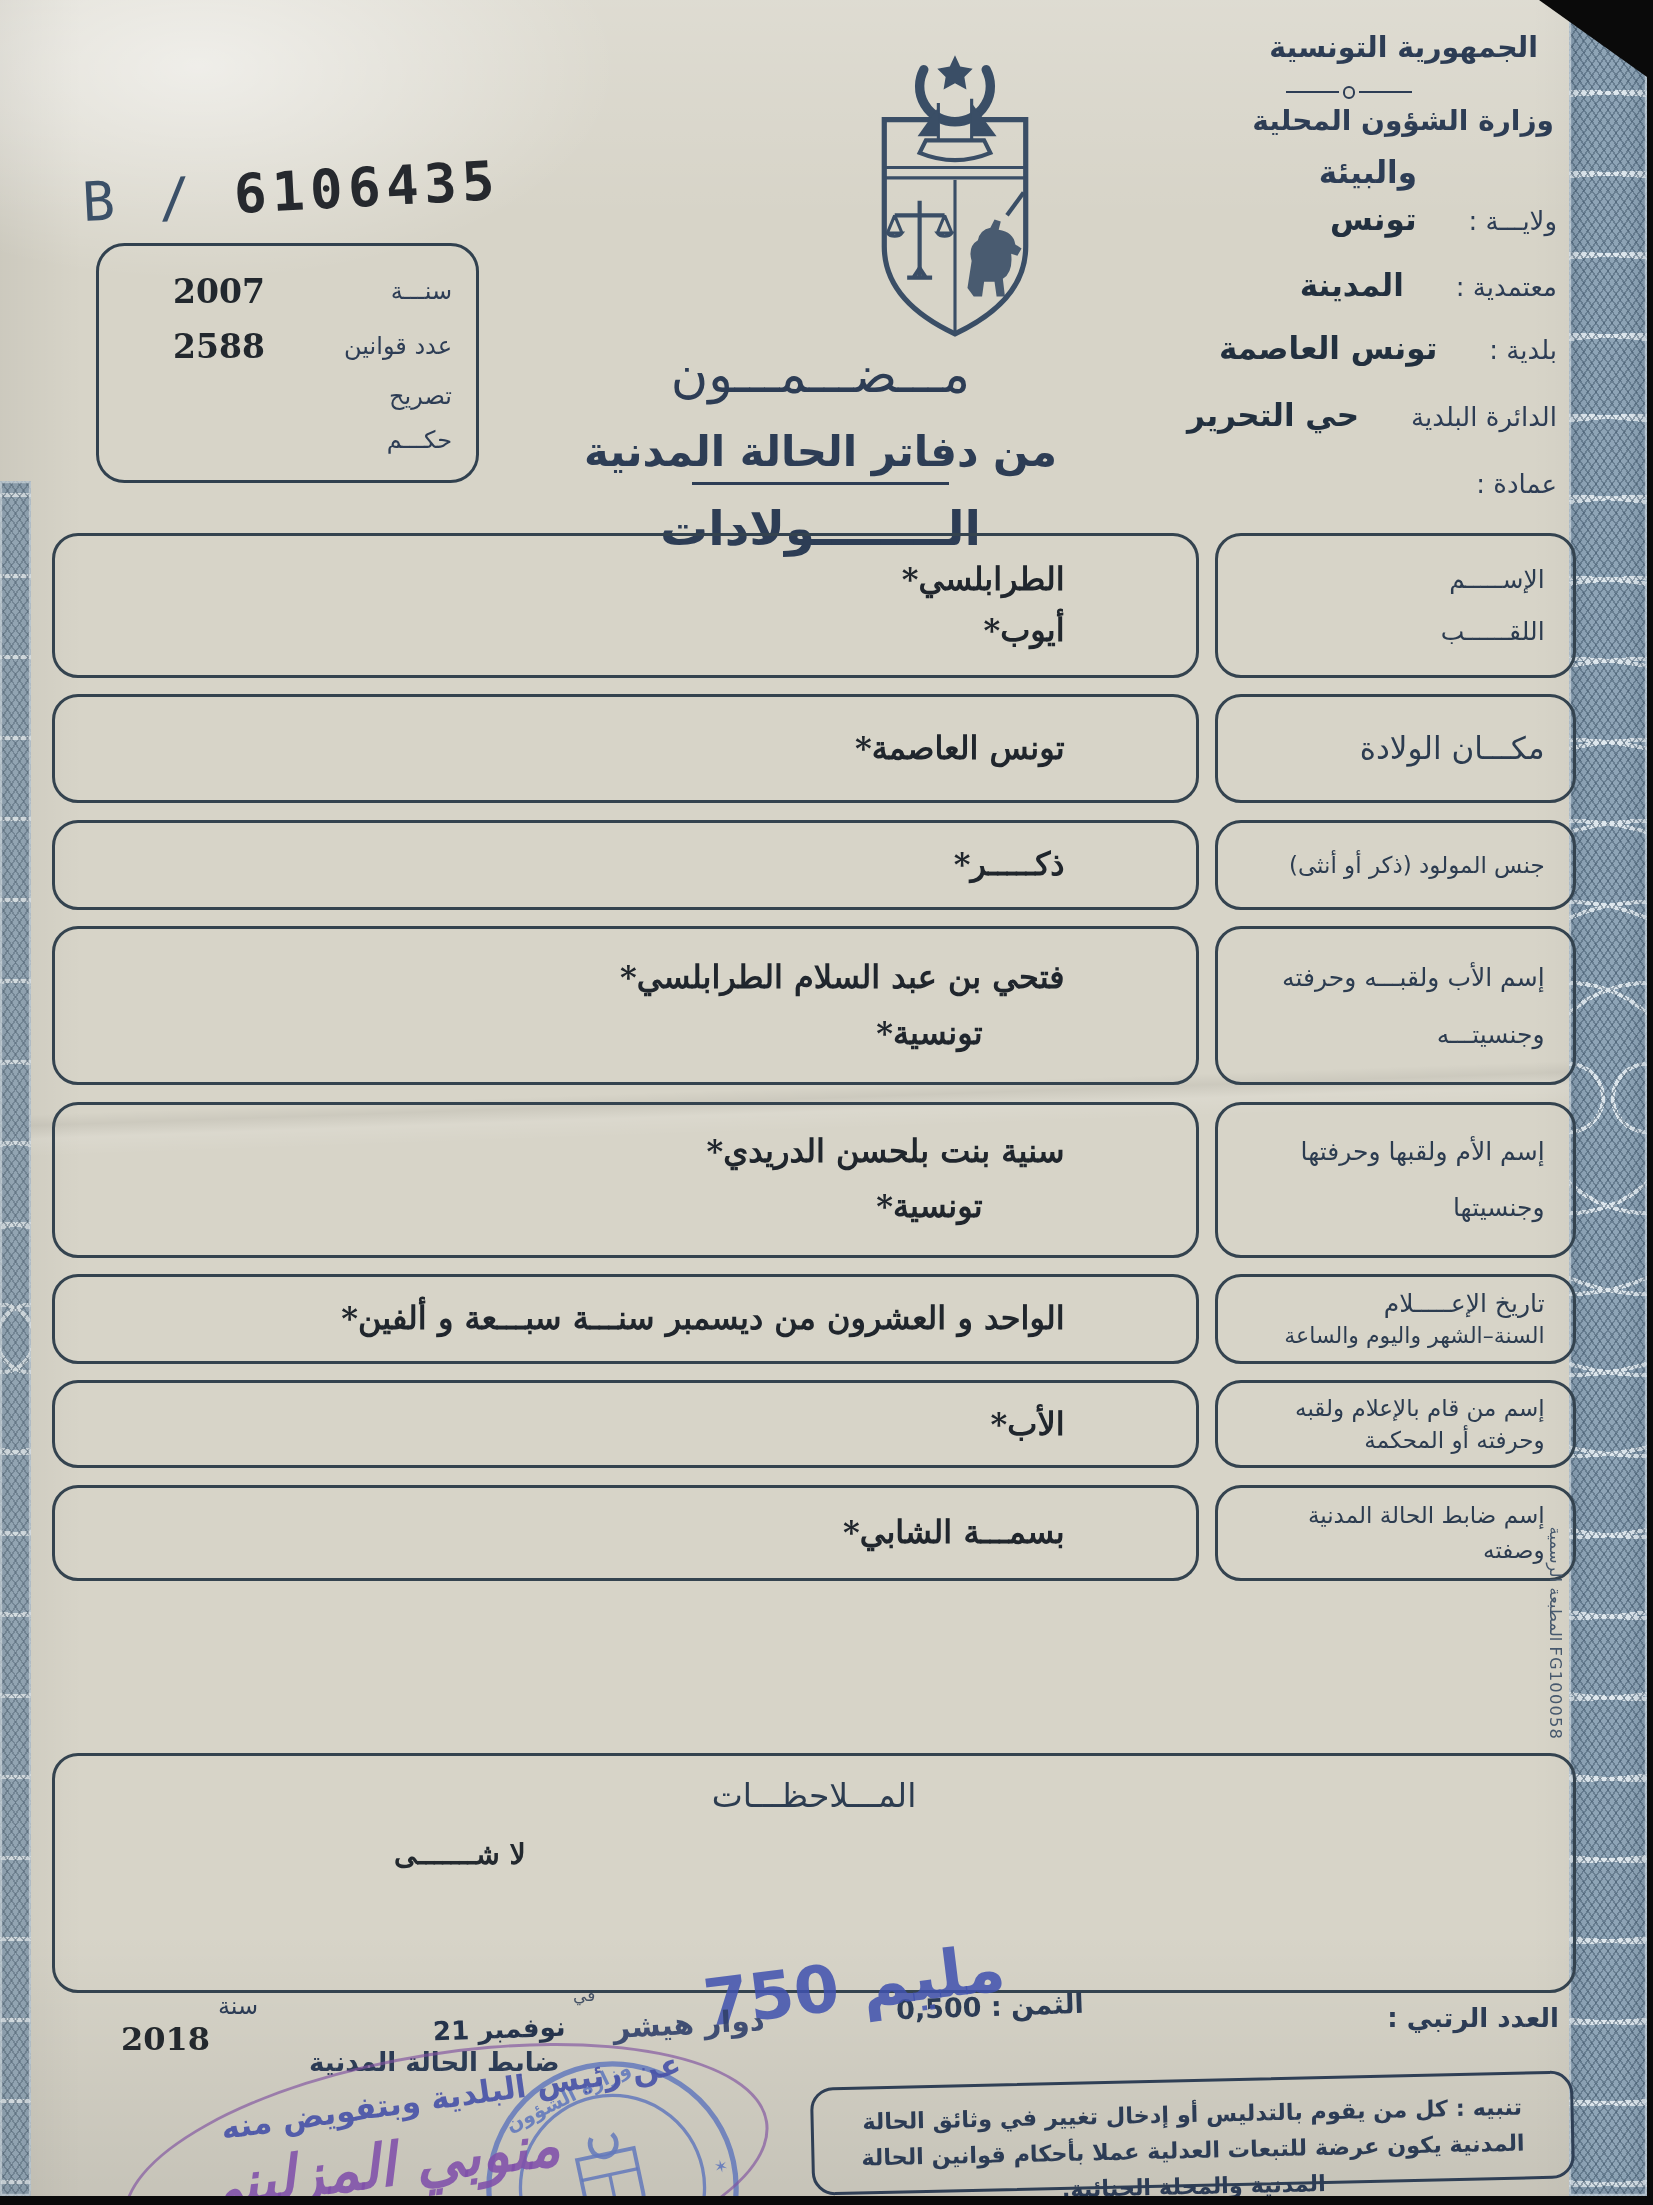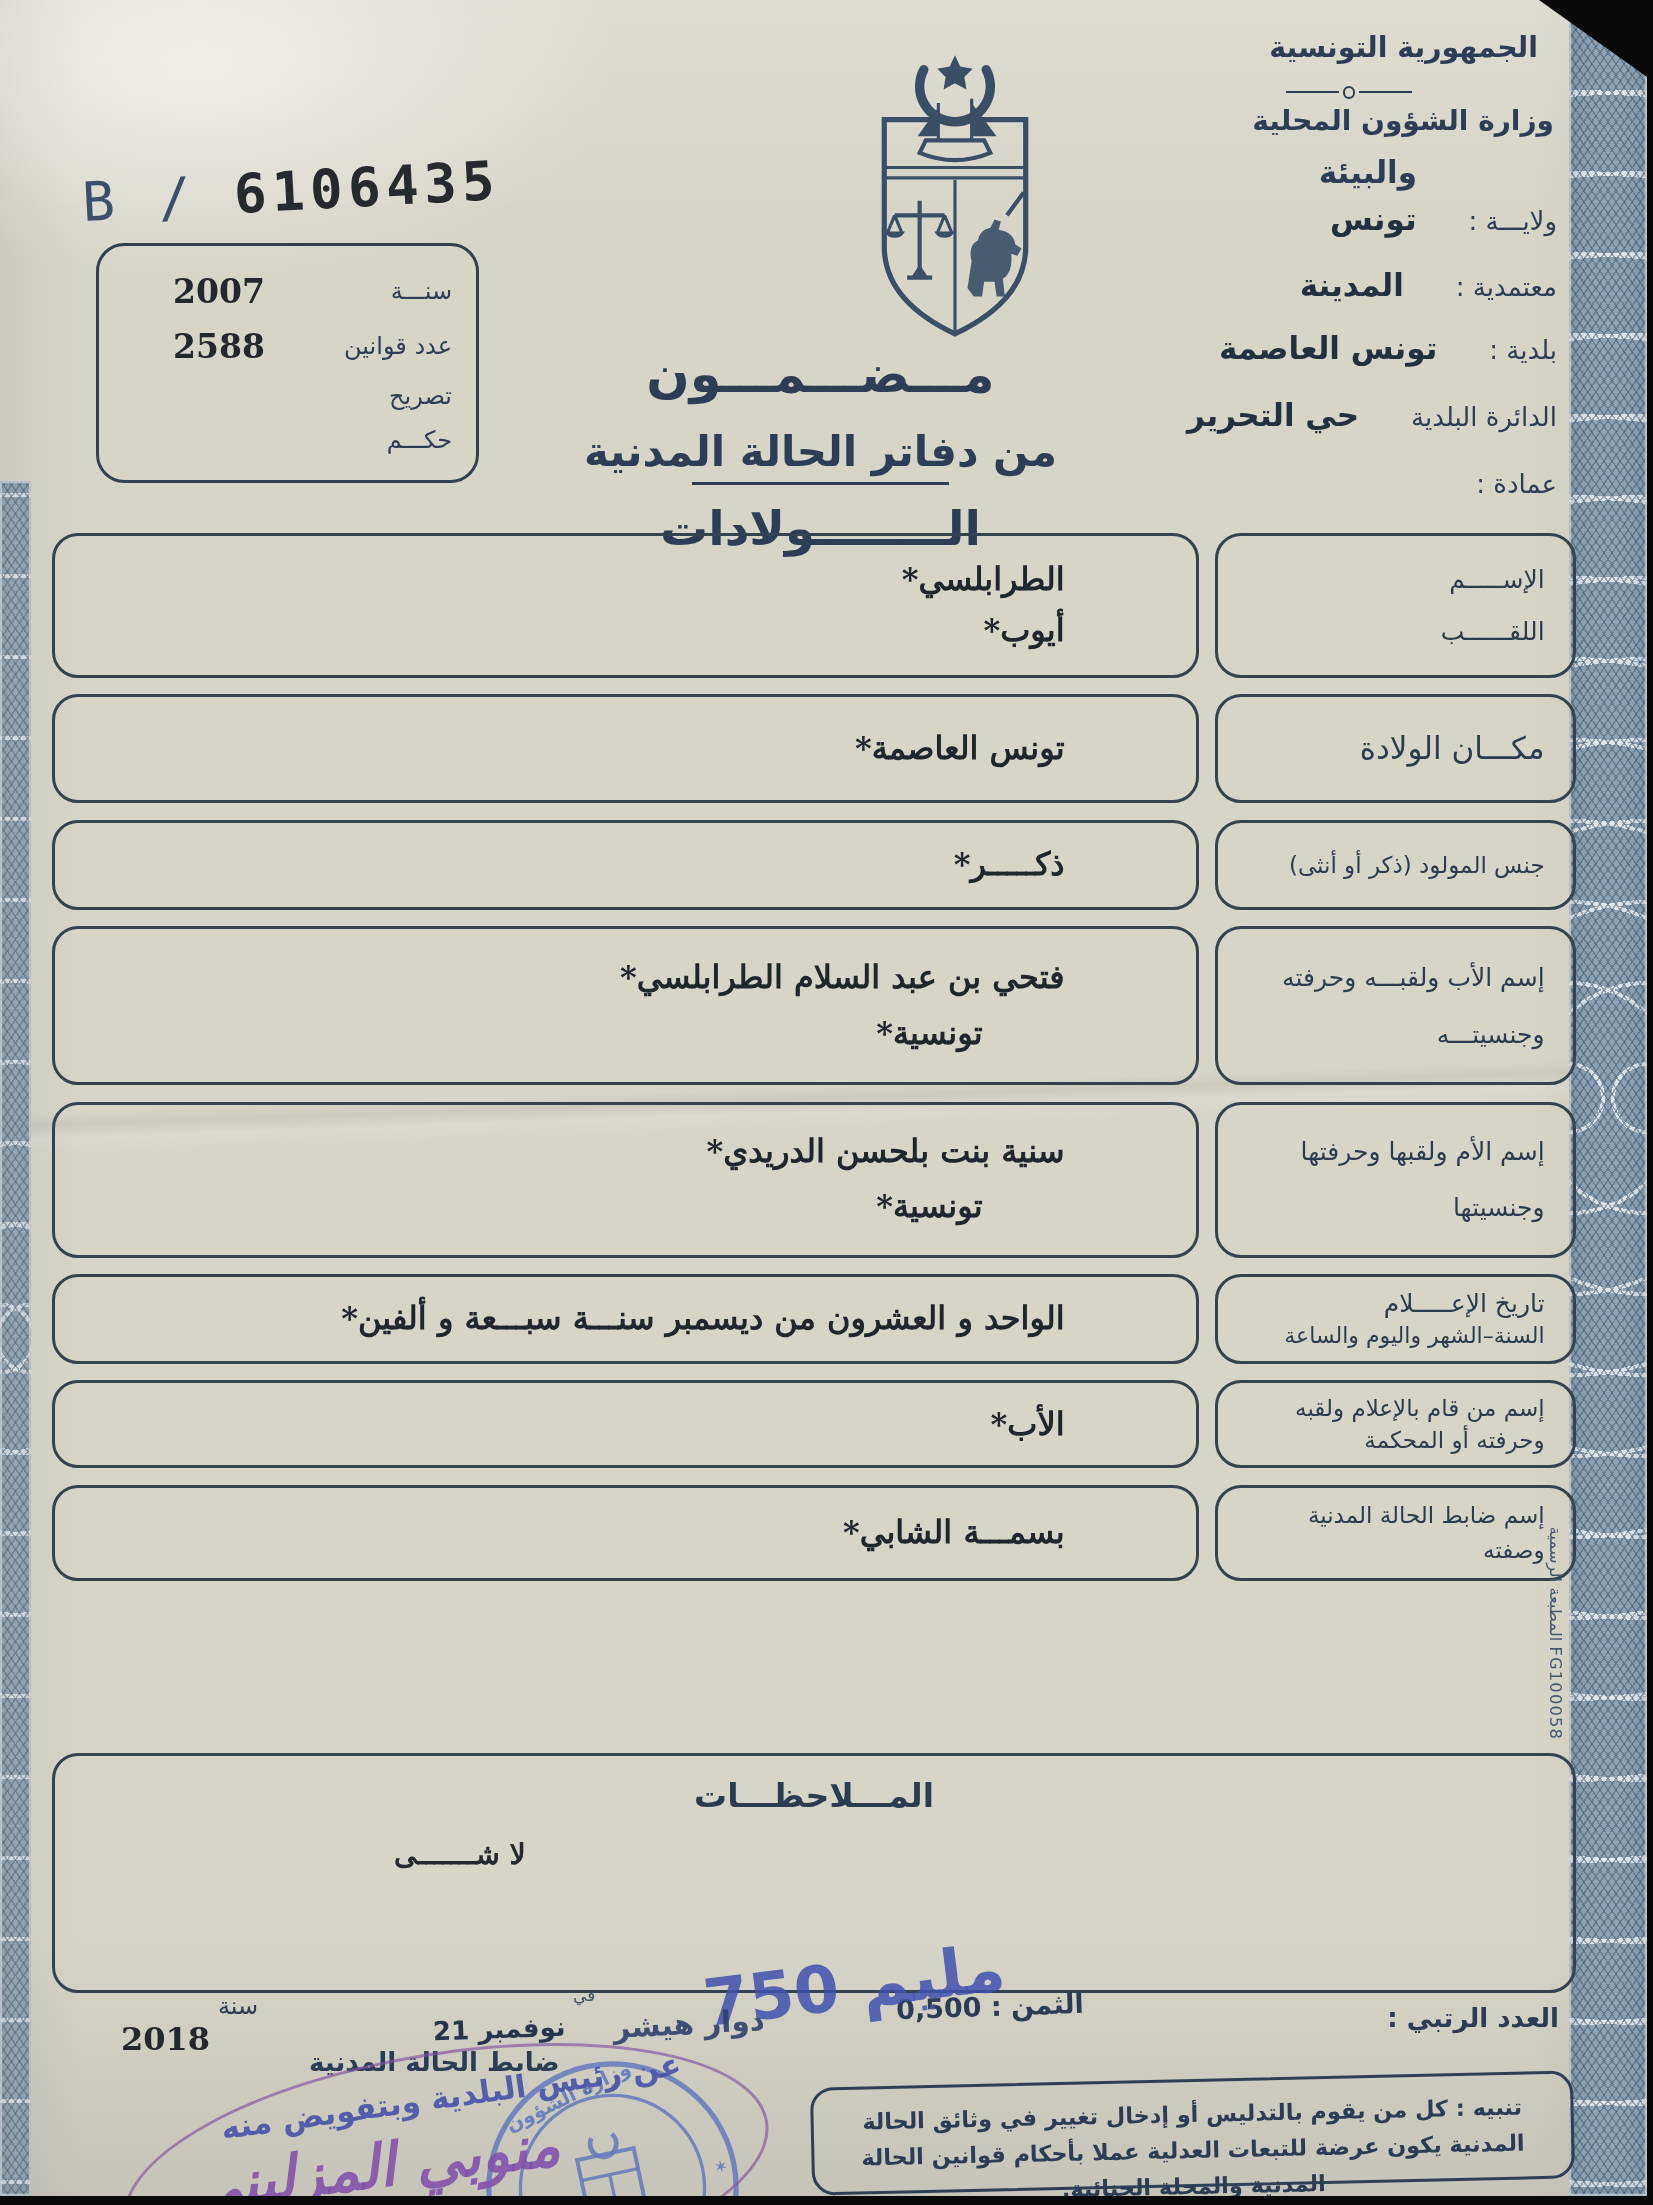--- a/index.html
+++ b/index.html
@@ -51,42 +51,42 @@
     border:3.3px solid #31414f;border-radius:28.4px;display:flex;flex-direction:column;
     justify-content:space-evenly;padding:9.8px 24px;box-sizing:border-box;direction:rtl;}
   .refrow{display:flex;align-items:center;}
   .reflabel{width:137px;font-size:24px;color:#2d3d55;}
   .refval{flex:1;text-align:center;font-size:33px;font-weight:bold;color:#22282e;
     font-family:"DejaVu Serif","Liberation Serif",serif;}
   
   .emblem{position:absolute;left:851px;top:37px;width:208px;height:315px;}
   
   .titleblock{position:absolute;left:465px;top:345px;width:711px;text-align:center;color:#2d3d55;}
-  .title1{font-size:51px;font-weight:bold;letter-spacing:3.3px;}
+  .title1{font-size:51px;font-weight:normal;letter-spacing:3.3px;}
   .title2{font-size:42px;font-weight:bold;margin-top:23px;}
   .title2-underline{width:257px;height:3.3px;background:#2d3d55;margin:5.5px auto 0;}
   .title3{font-size:48px;font-weight:bold;margin-top:15.3px;}
   
   .table{position:absolute;left:52px;right:71px;top:533px;}
   .trow{display:flex;direction:rtl;gap:16.4px;margin-bottom:16.4px;}
   .lcell{width:361px;flex:none;border:3.3px solid #34434f;border-radius:26px;
     display:flex;flex-direction:column;justify-content:space-evenly;
     padding:8.8px 28.4px;box-sizing:border-box;}
   .lline{display:block;font-size:25px;color:#2c3c50;line-height:1.4;}
   .vcell{flex:1;border:3.3px solid #34434f;border-radius:26px;direction:rtl;
     display:flex;flex-direction:column;justify-content:space-evenly;
     padding:13px 131px 13px 33px;box-sizing:border-box;}
   .vline{display:block;font-size:32px;font-weight:bold;color:#20262d;
     font-family:"DejaVu Serif","Liberation Serif",serif;line-height:1.3;}
   .r-indent .vline + .vline{margin-right:82px;}
   
   .notesbox{position:absolute;left:52px;right:71px;top:1753px;height:234px;
     border:3.3px solid #34434f;border-radius:26px;}
   .notes-header{position:absolute;left:0;right:0;top:19.7px;text-align:center;
-    font-size:33px;font-weight:bold;color:#2c3c50;}
+    font-size:33px;font-weight:normal;color:#2c3c50;}
   .notes-value{position:absolute;left:339px;top:81px;font-size:28.4px;font-weight:bold;color:#23292f;
     font-family:"DejaVu Serif","Liberation Serif",serif;}
   .sidelabel{position:absolute;right:82px;top:1740px;transform:rotate(90deg);
     transform-origin:right top;white-space:nowrap;font-size:16.4px;color:#46586d;letter-spacing:1.1px;}
   
   .f-ordinal{position:absolute;right:88px;top:2003px;direction:rtl;font-size:26px;font-weight:bold;color:#2c3c55;}
   .f-price{position:absolute;right:563px;top:1991px;direction:rtl;font-size:27px;font-weight:bold;color:#2c3c55;transform:rotate(-2deg);}
   .f-price-stamp{position:absolute;left:703px;top:1948px;font-size:65px;font-weight:bold;
     color:rgba(63,81,174,.85);transform:rotate(-7deg);direction:ltr;white-space:nowrap;}
   .f-year-label{position:absolute;left:218px;top:1992px;font-size:24px;color:#2c3c55;}

